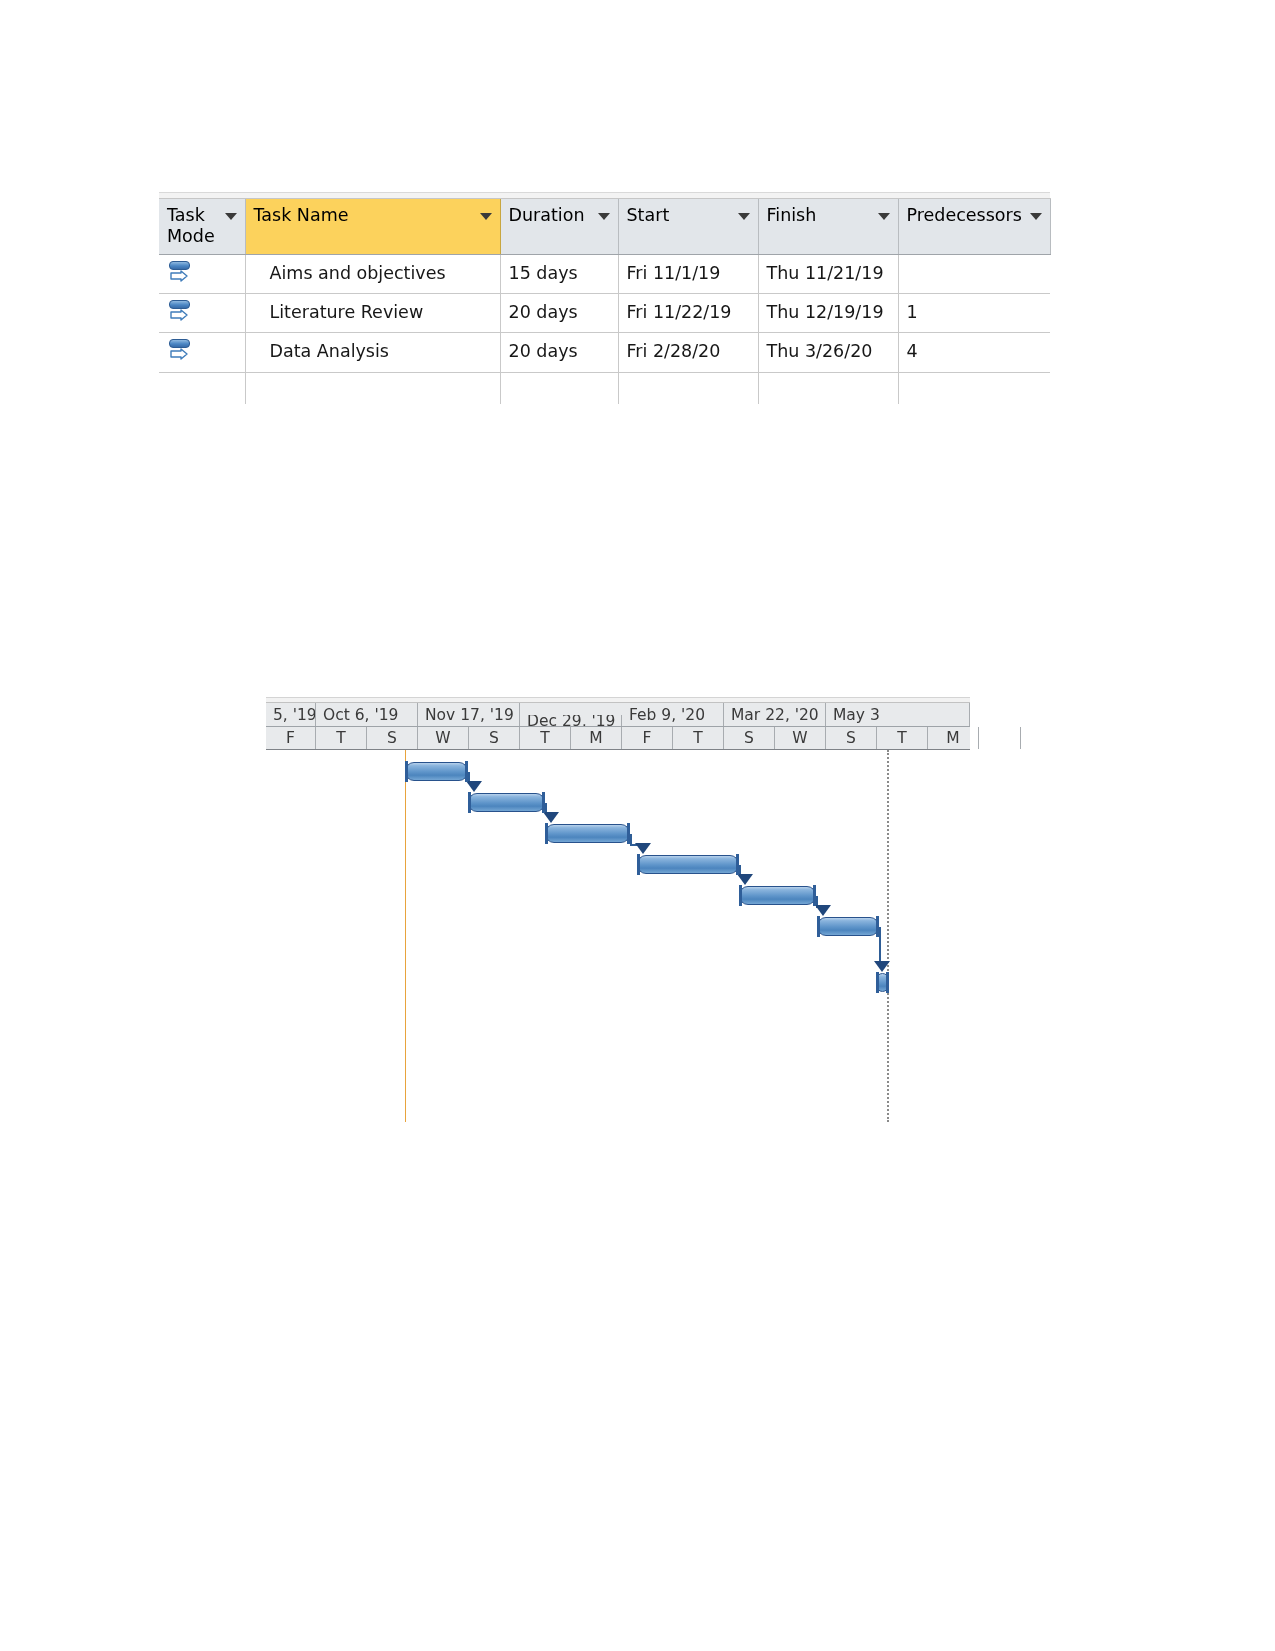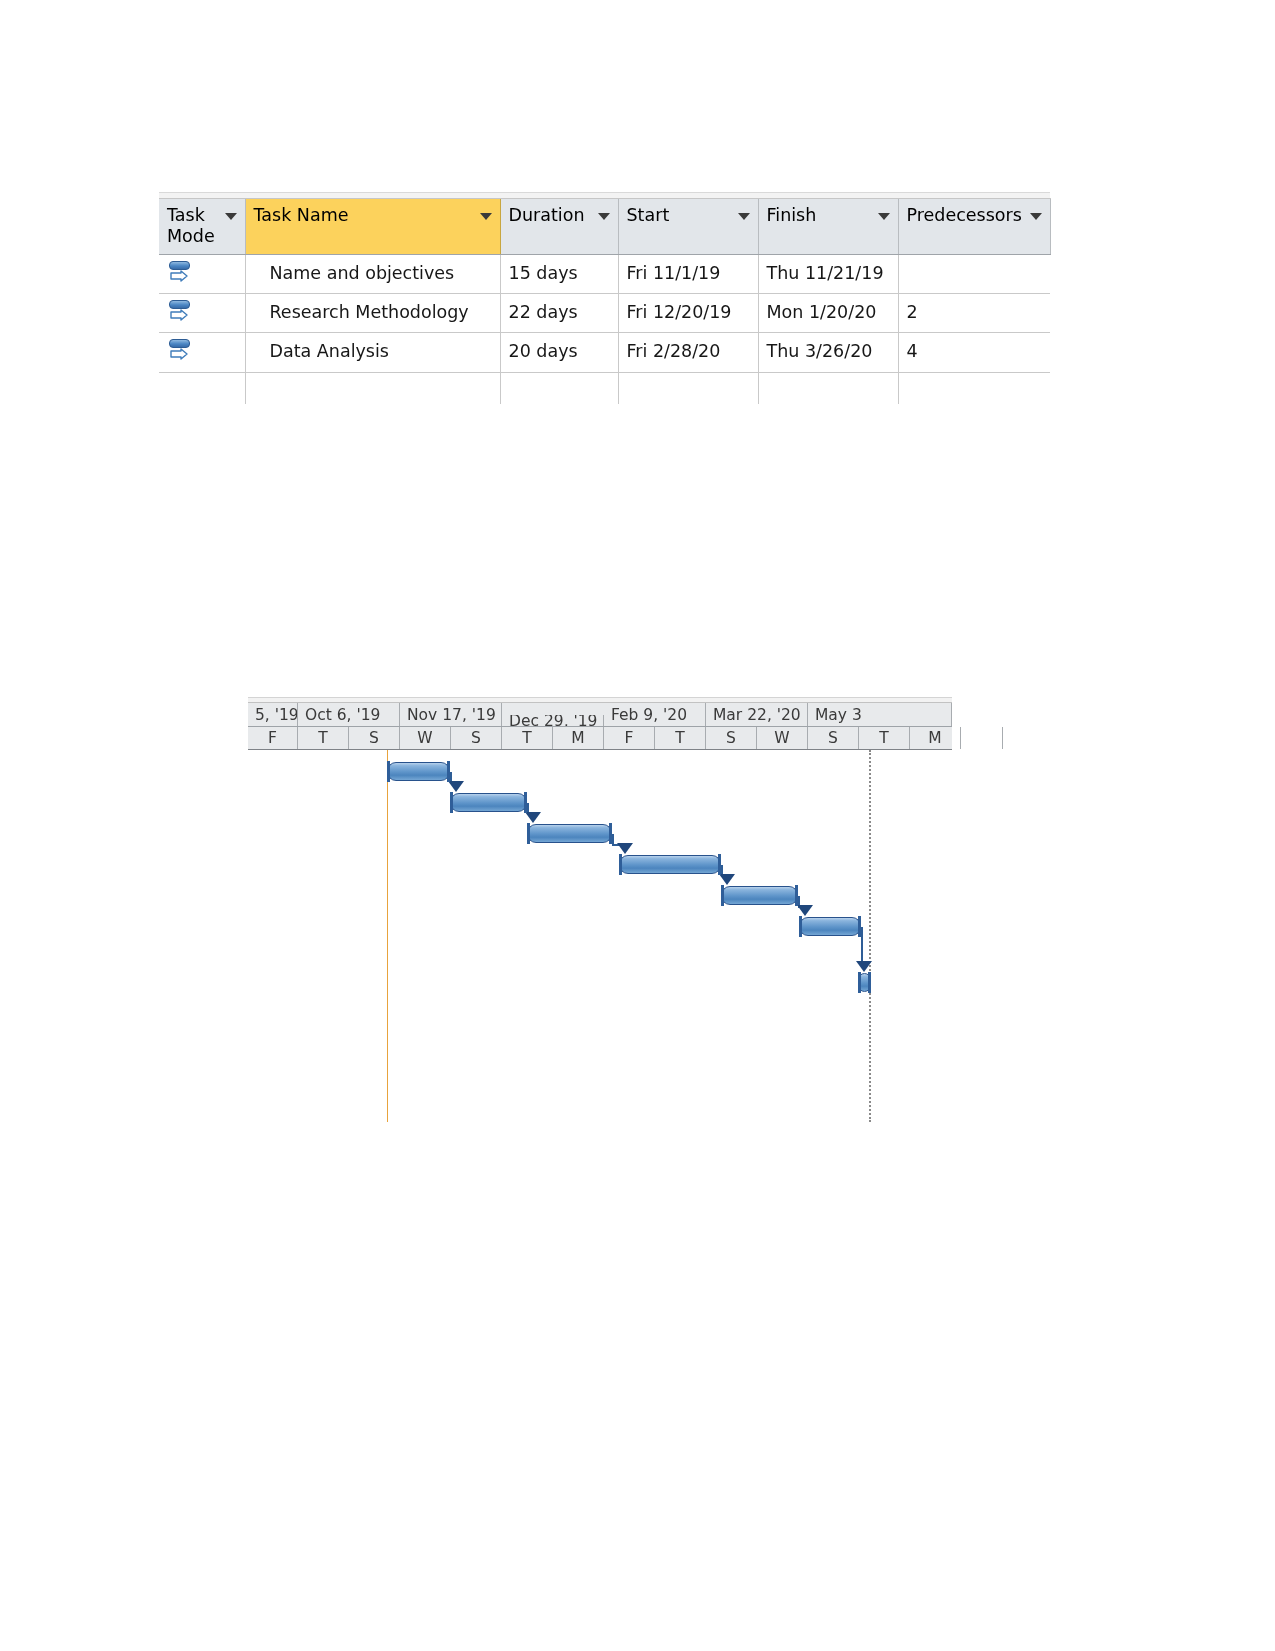--- a/index.html
+++ b/index.html
@@ -109,21 +109,21 @@
     border: 1px solid #2d5c94;
     box-sizing: border-box;
   }
   .mode-icon svg { position: absolute; left: 1px; top: 10px; }
 
   .filler-row td { height: 18px; border-bottom: none; }
 
   
   #gantt {
     position: absolute;
-    left: 248px;
+    left: 266px;
     top: 697px;
     width: 704px;
     height: 430px;
   }
   #gantt-top-edge {
     position: absolute; left: 0; top: 0;
     width: 704px; height: 6px;
     background: #f2f2f2;
     border-top: 1px solid #d4d4d4;
     border-bottom: 1px solid #c2c2c2;
@@ -257,40 +257,40 @@
     <tbody id="task-rows">
         <tr>
           <td class="c-mode">
   <span class="mode-icon">
     <span class="bar"></span>
     <svg width="24" height="17" viewBox="0 0 24 17">
       <path d="M1 3 L11 3 L11 1 L17 6 L11 11 L11 9 L1 9 Z" fill="#ffffff" stroke="#3f7cba" stroke-width="1.4" stroke-linejoin="round"></path>
     </svg>
   </span>
           </td>
-          <td class="c-name">Name and objectives</td>
+          <td class="c-name">Aims and objectives</td>
           <td>15 days</td>
           <td>Fri 11/1/19</td>
           <td>Thu 11/21/19</td>
           <td class="c-blank"></td>
         </tr>
         <tr>
           <td class="c-mode">
   <span class="mode-icon">
     <span class="bar"></span>
     <svg width="24" height="17" viewBox="0 0 24 17">
       <path d="M1 3 L11 3 L11 1 L17 6 L11 11 L11 9 L1 9 Z" fill="#ffffff" stroke="#3f7cba" stroke-width="1.4" stroke-linejoin="round"></path>
     </svg>
   </span>
           </td>
-          <td class="c-name">Research Methodology</td>
-          <td>22 days</td>
-          <td>Fri 12/20/19</td>
-          <td>Mon 1/20/20</td>
-          <td class="c-blank">2</td>
+          <td class="c-name">Literature Review</td>
+          <td>20 days</td>
+          <td>Fri 11/22/19</td>
+          <td>Thu 12/19/19</td>
+          <td class="c-blank">1</td>
         </tr>
         <tr>
           <td class="c-mode">
   <span class="mode-icon">
     <span class="bar"></span>
     <svg width="24" height="17" viewBox="0 0 24 17">
       <path d="M1 3 L11 3 L11 1 L17 6 L11 11 L11 9 L1 9 Z" fill="#ffffff" stroke="#3f7cba" stroke-width="1.4" stroke-linejoin="round"></path>
     </svg>
   </span>
           </td>

